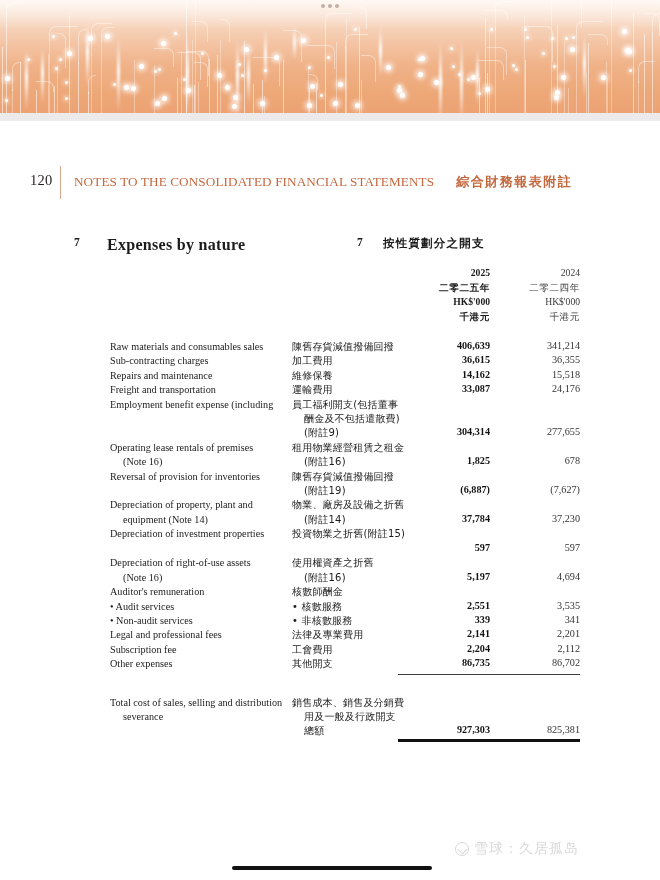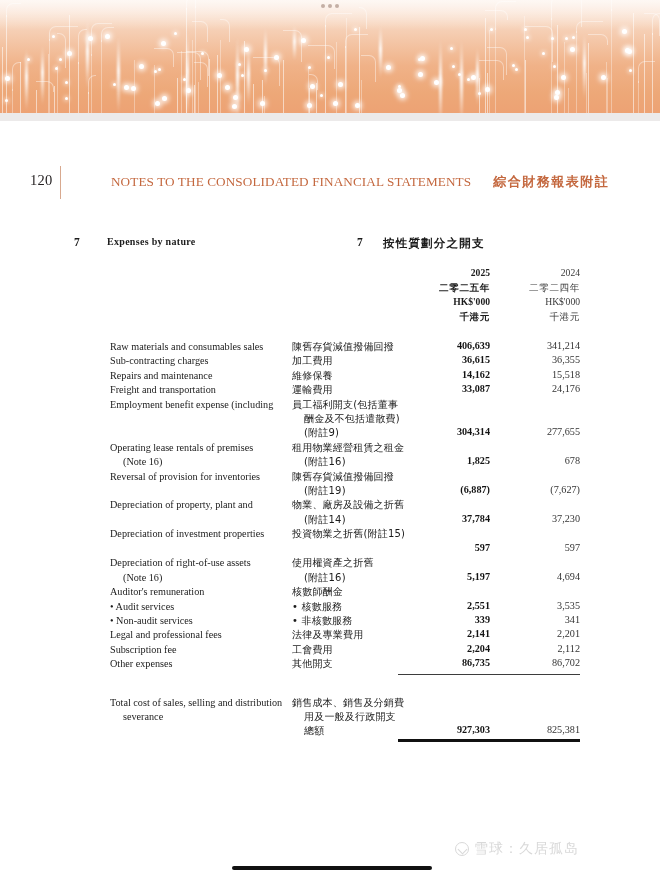--- a/index.html
+++ b/index.html
@@ -68,31 +68,30 @@
     font-size:14.5px; color:#231f20; letter-spacing:.3px;
   }
   .vrule{
     position:absolute; left:60px; top:166px; width:1px; height:33px;
     background:#d8a98f;
   }
   .doc-title{
     position:absolute; left:74px; top:173px;
     font-size:13.2px; color:#c4683f; letter-spacing:.1px;
     white-space:nowrap;
-    margin-left:37px;
   }
   .doc-title .en{ font-family:"Liberation Serif", serif; }
   .doc-title .zh{
     font-family:"DejaVu Sans", sans-serif; font-weight:bold;
     font-size:13px; margin-left:22px; letter-spacing:1.5px;
   }
 
   
   .note-no-en{ position:absolute; left:74px; top:236px; font-size:11.5px; font-weight:bold; color:#1b1b1b; }
-  .note-en   { position:absolute; left:107px; top:236px; font-size:10px; font-weight:bold; color:#1b1b1b; letter-spacing:.3px;}
+  .note-en   { position:absolute; left:107px; top:236px; font-size:16px; font-weight:bold; color:#1b1b1b; letter-spacing:.3px;}
   .note-no-zh{ position:absolute; left:357px; top:236px; font-size:11.5px; font-weight:bold; color:#1b1b1b; }
   .note-zh   { position:absolute; left:383px; top:236px; font-size:11.5px; font-weight:bold; color:#1b1b1b;
                font-family:"DejaVu Sans", sans-serif; letter-spacing:1.2px;}
 
   
   .tbl{ position:absolute; left:0; top:0; width:660px; }
   .colhead{ position:absolute; text-align:right; font-size:9.6px; line-height:14.6px; color:#1b1b1b; }
   .colhead.c25{ left:350px; width:140px; top:266px; font-weight:bold; }
   .colhead.c24{ left:440px; width:140px; top:266px; color:#3a3a3a; }
   .colhead .zh{ font-family:"DejaVu Sans", sans-serif; letter-spacing:.6px; }
@@ -414,21 +413,21 @@
         <div class="v25" style="top:455.1999999999999px">1,825</div>
         <div class="v24" style="top:455.1999999999999px">678</div>
       </div>
       <div class="row">
         <div class="lbl-en" style="top:469.5999999999999px"><span>Reversal of provision for inventories</span></div>
         <div class="lbl-zh" style="top:469.5999999999999px"><span>陳舊存貨減值撥備回撥</span><span class="cont">(附註19)</span></div>
         <div class="v25" style="top:483.9999999999999px">(6,887)</div>
         <div class="v24" style="top:483.9999999999999px">(7,627)</div>
       </div>
       <div class="row">
-        <div class="lbl-en" style="top:498.3999999999999px"><span>Depreciation of property, plant and</span></div>
+        <div class="lbl-en" style="top:498.3999999999999px"><span>Depreciation of property, plant and</span><span class="cont">equipment (Note 14)</span></div>
         <div class="lbl-zh" style="top:498.3999999999999px"><span>物業、廠房及設備之折舊</span><span class="cont">(附註14)</span></div>
         <div class="v25" style="top:512.8px">37,784</div>
         <div class="v24" style="top:512.8px">37,230</div>
       </div>
       <div class="row">
         <div class="lbl-en" style="top:527.1999999999999px"><span>Depreciation of investment properties</span></div>
         <div class="lbl-zh" style="top:527.1999999999999px"><span>投資物業之折舊(附註15)</span><span class="cont"></span></div>
         <div class="v25" style="top:541.5999999999999px">597</div>
         <div class="v24" style="top:541.5999999999999px">597</div>
       </div>

